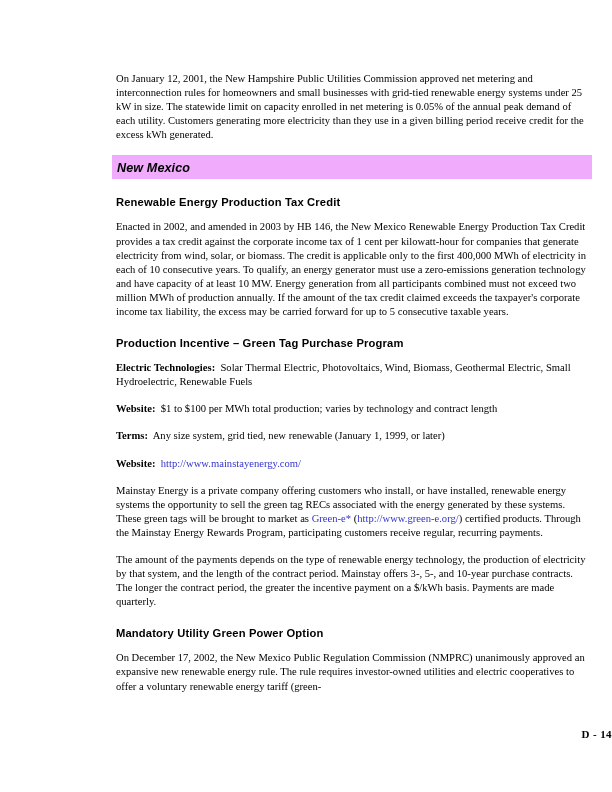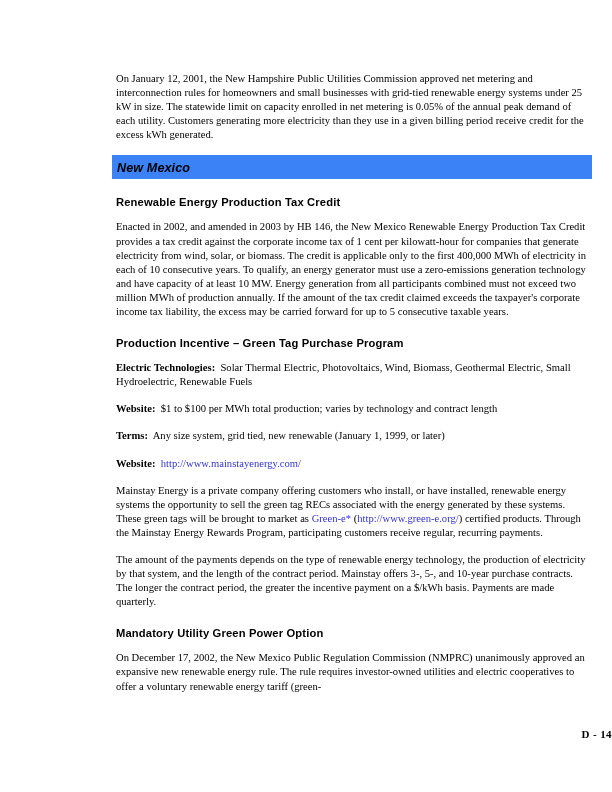--- a/index.html
+++ b/index.html
@@ -40,21 +40,21 @@
     margin: 0 0 13px 0;
     text-align: left;
     color: #000;
   }
 
   
   .section-band {
     position: relative;
     left: -4px;
     width: 475px;
-    background: #3b82f6;
+    background: #f0abfc;
     margin: 4px 0 16px 0;
     padding: 3px 0 3px 5px;
     box-sizing: content-box;
   }
   .section-band .section-title {
     font-family: "Liberation Sans", "DejaVu Sans", sans-serif;
     font-weight: bold;
     font-style: italic;
     font-size: 12.6px;
     line-height: 14px;

